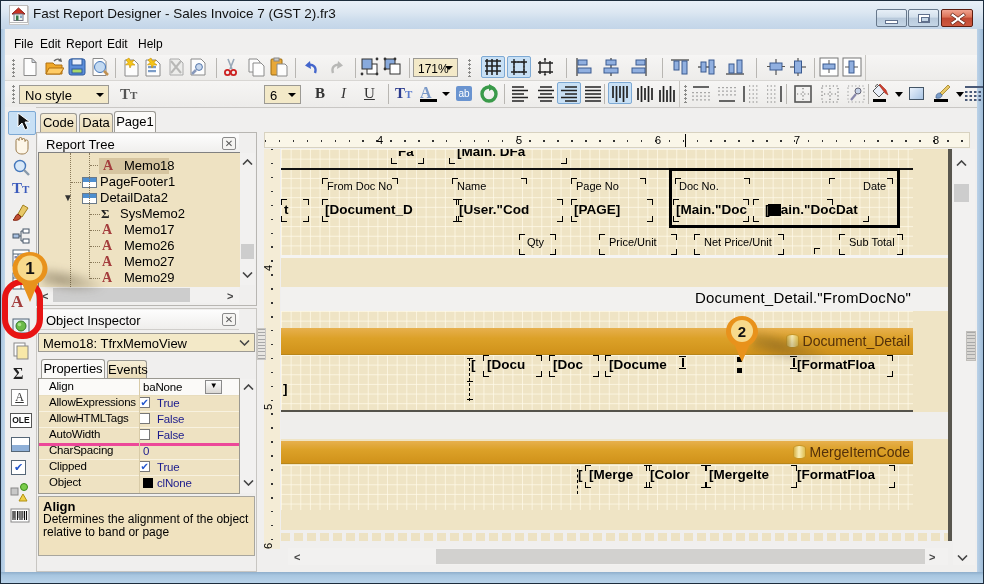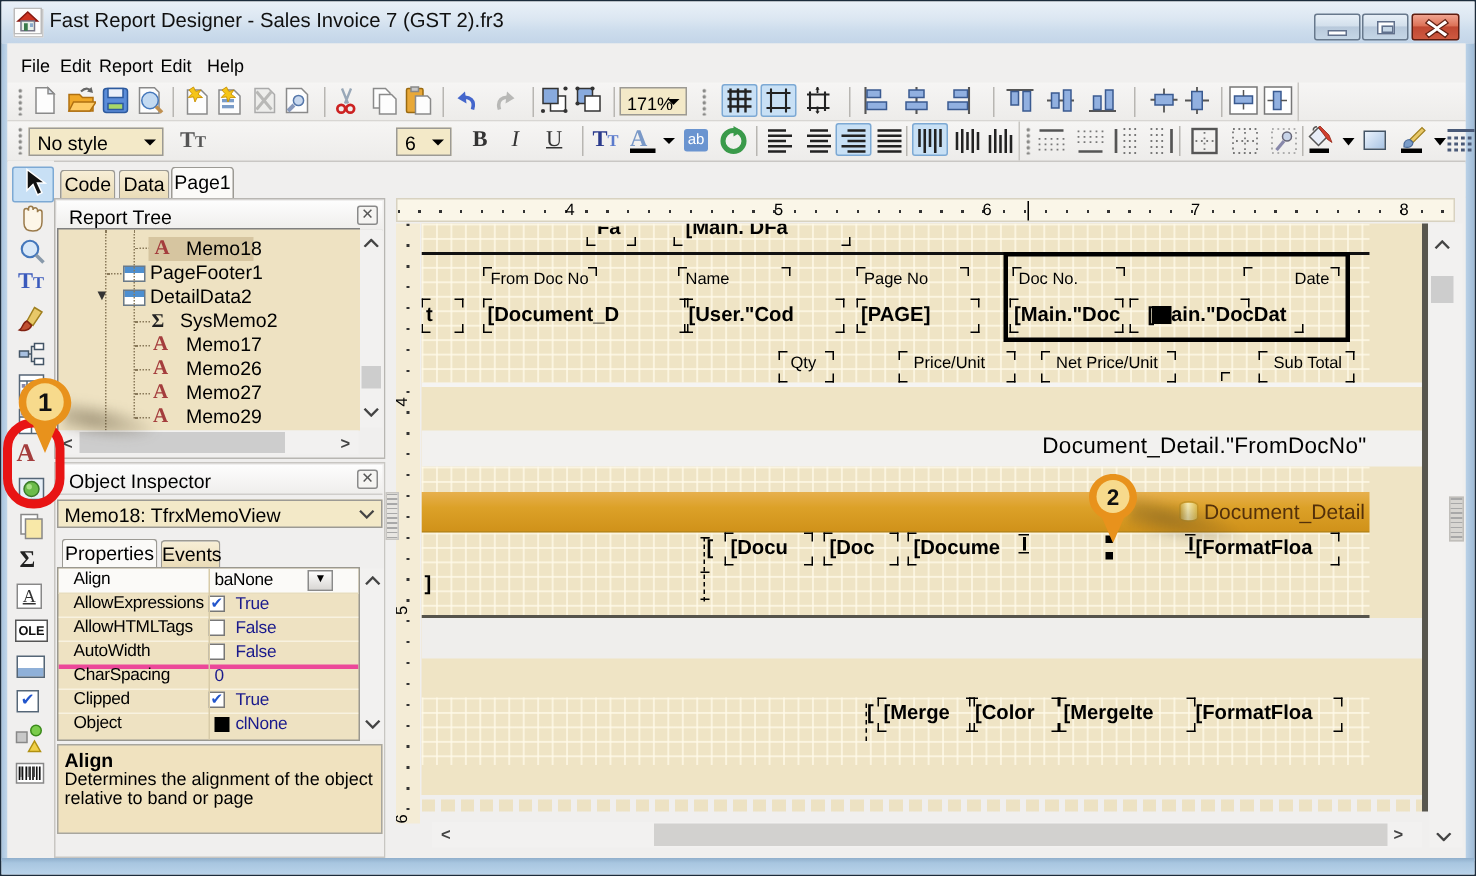--- a/index.html
+++ b/index.html
@@ -31,21 +31,21 @@
 .combo .ar{position:absolute;right:4px;top:7px;width:0;height:0;border-left:4px solid transparent;border-right:4px solid transparent;border-top:4px solid #000}
 
 #ltb{position:absolute;left:5px;top:107px;width:31px;height:465px;background:#F0EFEE}
 
 .tabbar{position:absolute;left:36px;top:109px;width:941px;height:23px;background:#F0EFEE}
 .tab{position:absolute;box-sizing:border-box;font-size:13px;color:#000;text-align:center;border:1px solid #9C9A94;border-bottom:none;border-radius:3px 3px 0 0}
 .tab.inact{background:linear-gradient(#F7EED6,#EADCB8);}
 .tab.act{background:#FBFAF8}
 
 .panel{position:absolute;box-sizing:border-box;background:#F0EFEE;border:1px solid #B8B6B2}
-.phead{position:absolute;left:1px;top:1px;right:1px;height:19px;background:linear-gradient(#FDFDFD,#EFEEec);border-bottom:1px solid #D0CECB;font-size:13px;color:#000}
+.phead{position:absolute;left:1px;top:1px;right:17px;height:19px;background:linear-gradient(#FDFDFD,#EFEEec);border-bottom:1px solid #D0CECB;font-size:13px;color:#000}
 .pclose{position:absolute;right:3px;top:3px;width:14px;height:13px;box-sizing:border-box;border:1px solid #8a8a8a;border-radius:2px;background:#F5F4F2;color:#555;font-size:10px;line-height:11px;text-align:center}
 
 #tree{position:absolute;left:38px;top:152px;width:201px;height:134px;background:#EEE2C2;overflow:hidden;border-left:1px solid #808080;border-top:1px solid #808080}
 .trow{position:absolute;height:16px;font-size:13px;color:#000}
 .aicon{font-family:"Liberation Serif",serif;font-weight:bold;color:#A43D3D;font-size:14px}
 .bandicon{display:inline-block;width:13px;height:9px;border:1px solid #6a7a8a;background:linear-gradient(#4E8FD0 0 45%,#fff 45%);vertical-align:-1px}
 
 .sbtrack{position:absolute;background:#F2F1F0}
 .sbthumb{position:absolute;background:#CDCDCD}
 .chev{position:absolute;color:#444;font-size:11px;font-weight:bold}
@@ -596,20 +596,23 @@
   <div style="position:absolute;right:37px;top:140px;font-size:15px;letter-spacing:0.2px;color:#000">Document_Detail."FromDocNo"</div>
 
   <div class="band" style="top:179px;height:27px">
       <span class="bandlabel"><span class="dbicon"></span>Document_Detail</span>
     </div>
 
   <div style="position:absolute;left:0;top:261px;width:632px;height:2px;background:#55534B"></div>
 
   <div style="position:absolute;left:0;top:263px;width:667px;height:27px;background:#EFEEEC"></div>
 
+  <div class="band" style="top:292px;height:23px">
+      <span class="bandlabel"><span class="dbicon"></span>MergeItemCode</span>
+    </div>
 
   <div style="position:absolute;left:0;top:19px;width:632px;height:2px;background:#111"></div>
 
   <div style="position:absolute;left:110px;top:2px;width:130px;height:15px;overflow:hidden">
       <span class="cfield" style="left:7px;top:-7px">Fa</span>
     </div>
   <div style="position:absolute;left:172px;top:0px;width:130px;height:17px;overflow:hidden">
       <span class="cfield" style="left:4px;top:-5px">[Main. DFa</span>
     </div>
   <b class="corner bl" style="left:110px;top:9px"></b>

